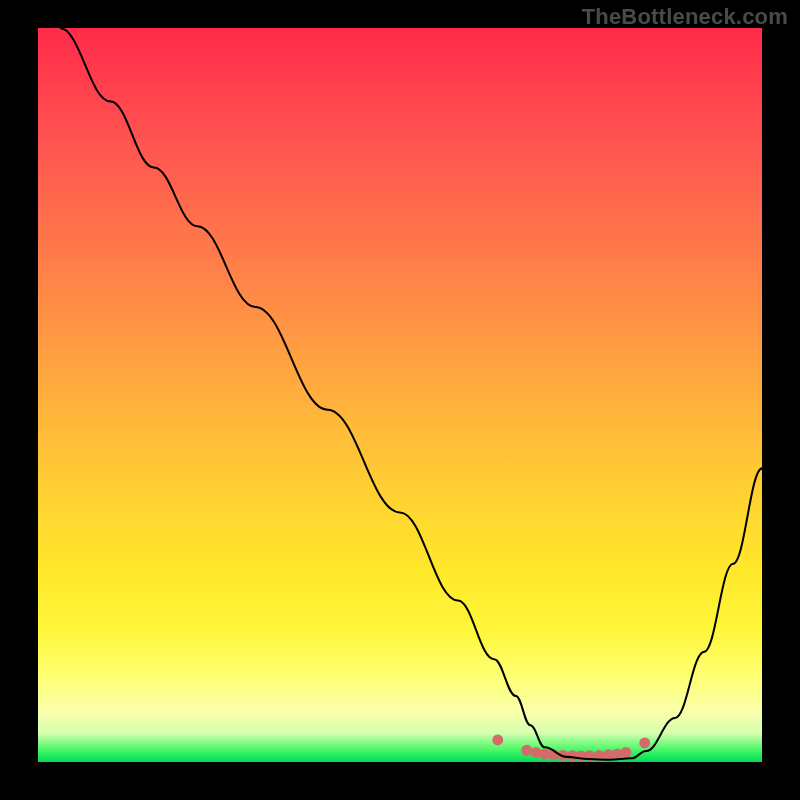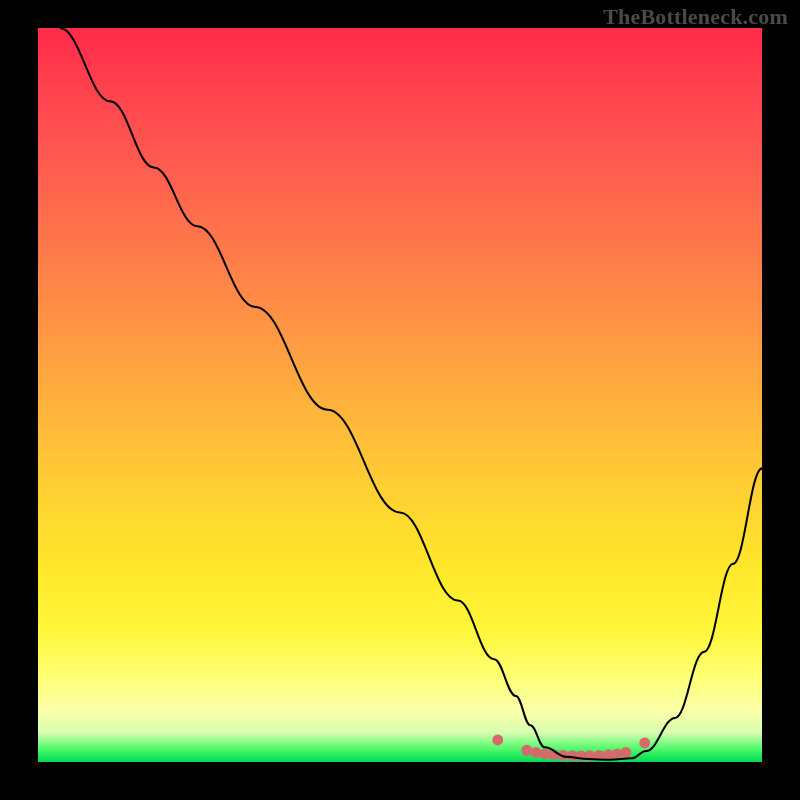--- a/index.html
+++ b/index.html
@@ -19,21 +19,20 @@
   }
   .watermark {
     position: absolute;
     top: 4px;
     right: 12px;
     color: #4a4a4a;
     font-size: 22px;
     font-weight: bold;
     letter-spacing: 0.2px;
     z-index: 5;
-    font-family: Liberation Serif, serif;
   }
   .plot-area {
     position: absolute;
     left: 38px;
     top: 28px;
     width: 724px;
     height: 734px;
   }
   .gradient-bg {
     position: absolute;

